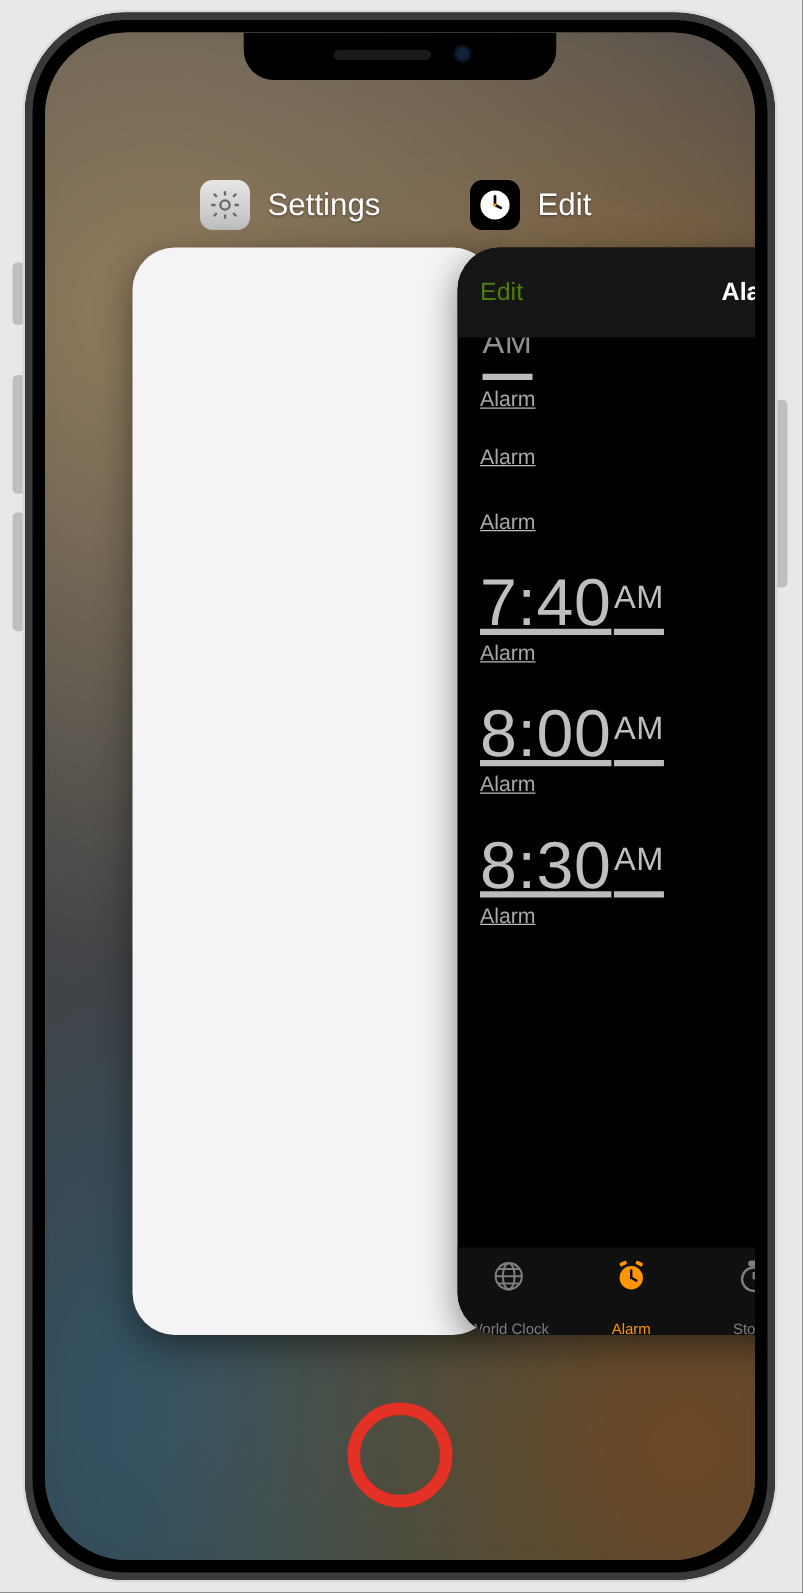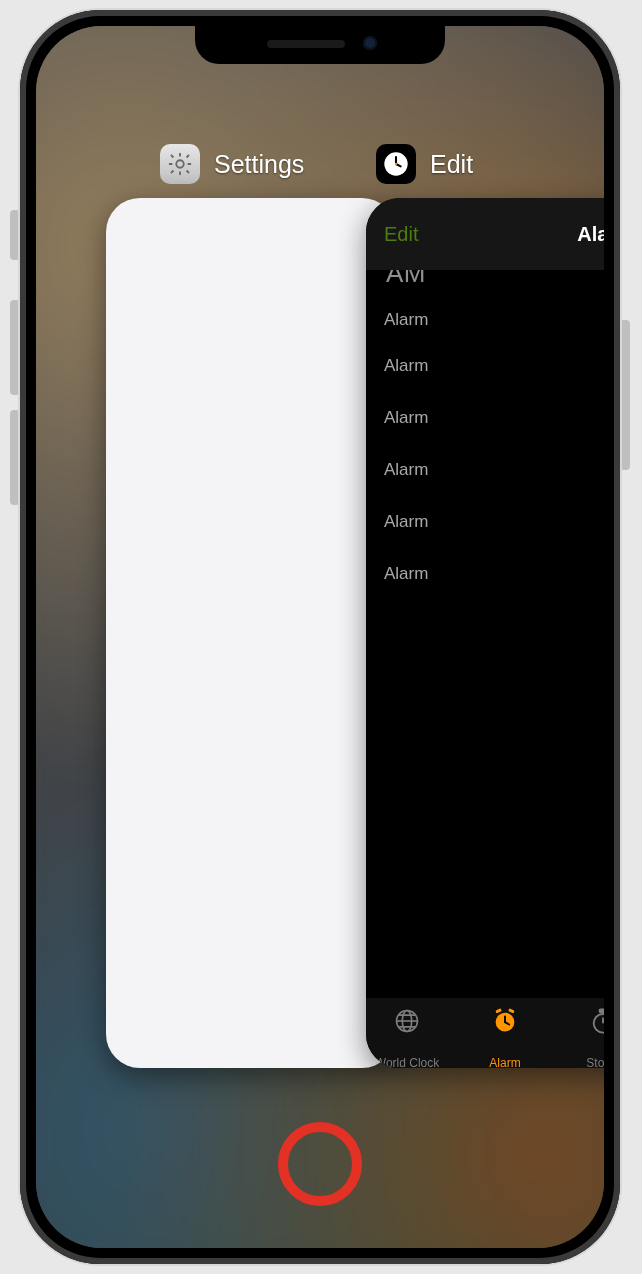--- a/index.html
+++ b/index.html
@@ -152,20 +152,21 @@
     color: #fff;
     font-weight: 600;
     padding-right: 4px;
   }
 
   .alarms {
     padding: 0 18px;
   }
   .alarm {
     padding: 12px 0 16px 0;
+    text-decoration: underline;
   }
   .alarm .time {
     font-size: 53px;
     font-weight: 200;
     color: #bfbfbf;
     line-height: 1;
     letter-spacing: 0.5px;
     white-space: nowrap;
   }
   .alarm .time .ampm {
@@ -267,26 +268,29 @@
             <div class="time"><span class="ampm">AM</span></div>
             <div class="lbl">Alarm</div>
           </div>
           <div class="alarm">
             <div class="lbl">Alarm</div>
           </div>
           <div class="alarm">
             <div class="lbl">Alarm</div>
           </div>
           <div class="alarm">
-            <div class="lbl">Alarm</div>
-          </div>
-          <div class="alarm">
-            <div class="lbl">Alarm</div>
-          </div>
-          <div class="alarm">
+            <div class="time">7:40<span class="ampm">AM</span></div>
+            <div class="lbl">Alarm</div>
+          </div>
+          <div class="alarm">
+            <div class="time">8:00<span class="ampm">AM</span></div>
+            <div class="lbl">Alarm</div>
+          </div>
+          <div class="alarm">
+            <div class="time">8:30<span class="ampm">AM</span></div>
             <div class="lbl">Alarm</div>
           </div>
         </div>
 
       <div class="clock-tabbar">
         <div class="tab">
           <div class="ticon">
             <svg viewBox="0 0 24 24" fill="none" stroke="currentColor" stroke-width="1.4">
               <circle cx="12" cy="12" r="9"></circle>
               <ellipse cx="12" cy="12" rx="4" ry="9"></ellipse>

